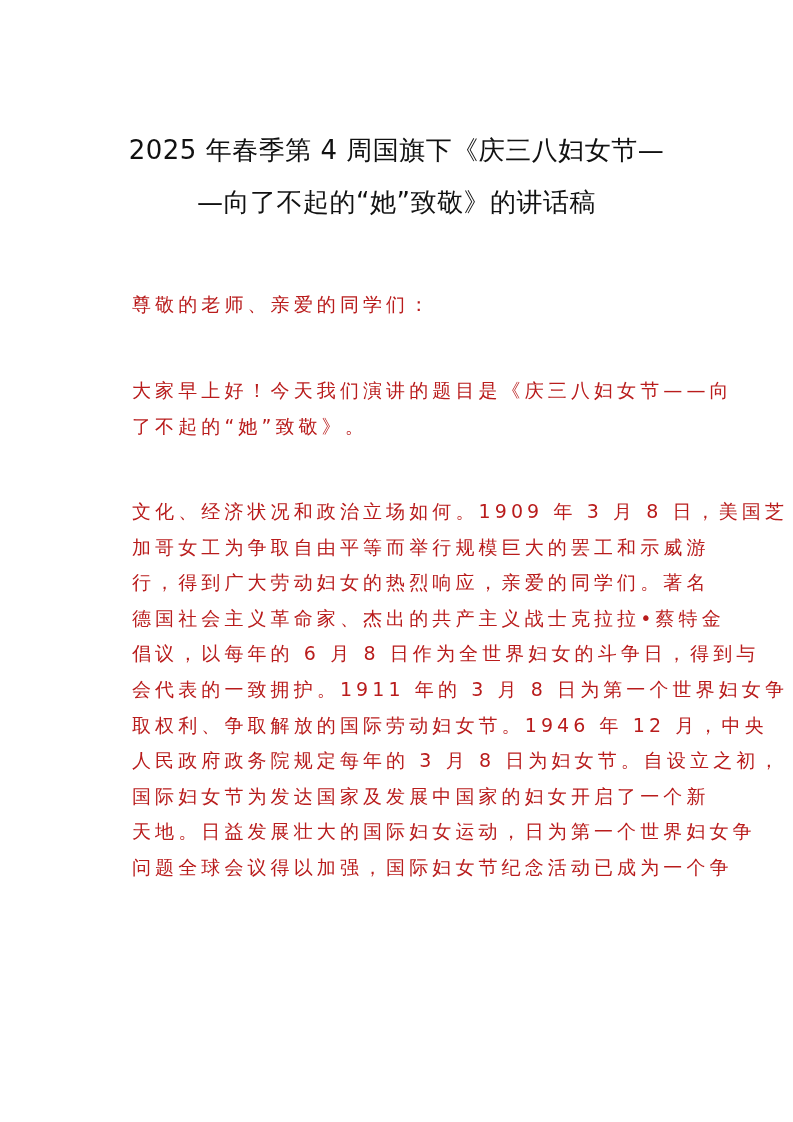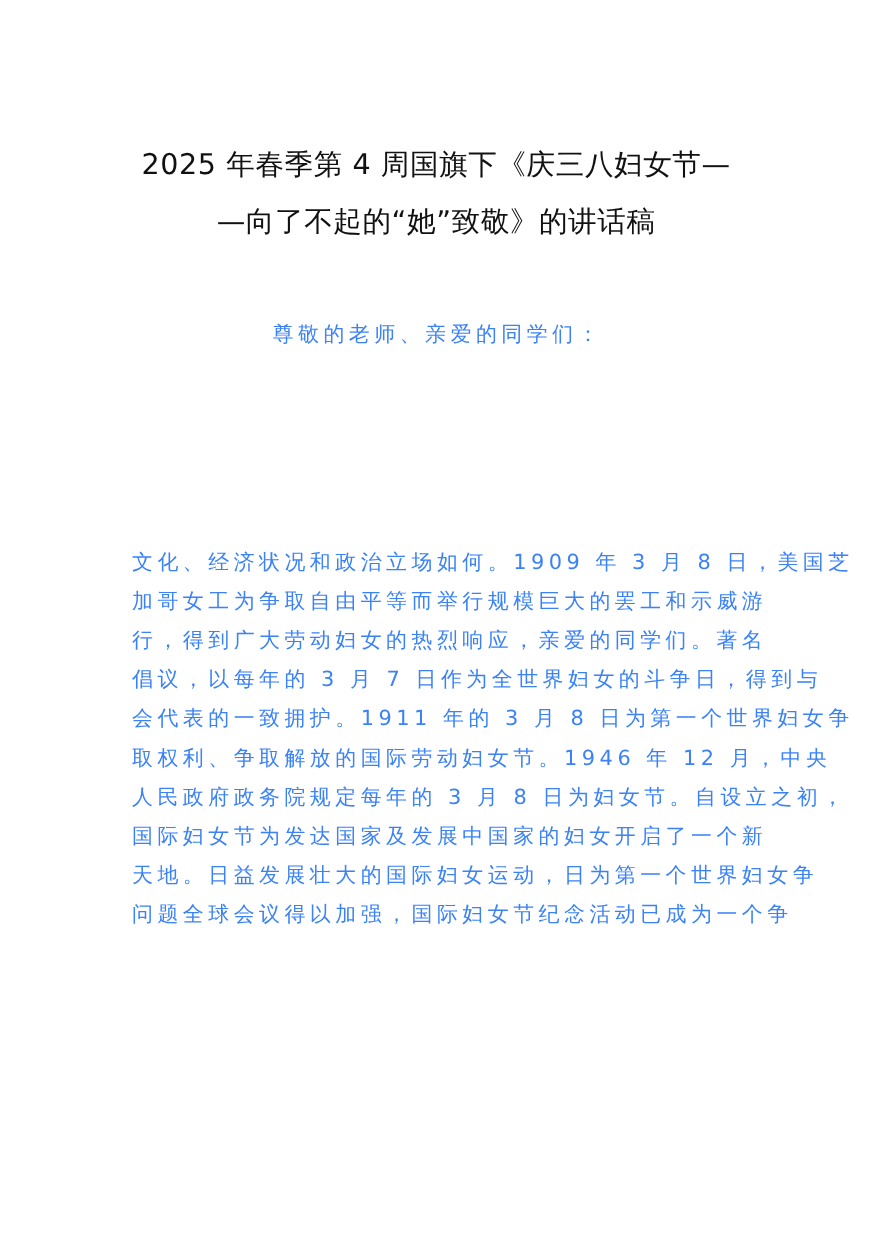--- a/index.html
+++ b/index.html
@@ -32,27 +32,26 @@
     line-height: 52px;
     color: #111111;
     letter-spacing: 0.5px;
   }
   .title .t-line {
     display: block;
     white-space: nowrap;
   }
   .body-text {
     position: absolute;
-    left: 120px;
+    left: 132px;
     width: 556px;
     font-size: 19px;
     line-height: 35.6px;
-    color: #3b82f6;
+    color: #b91c1c;
     letter-spacing: 4.1px;
-    text-align: center;
   }
   .body-text .line {
     display: block;
     white-space: nowrap;
   }
   #salutation { top: 287px; }
   #greeting { top: 373px; }
   #para1 { top: 494px; }
 </style>
 </head>
@@ -62,26 +61,31 @@
 
   <h1 class="title" style="margin:0;font-weight:normal;">
     <span class="t-line">2025 年春季第 4 周国旗下《庆三八妇女节—</span>
     <span class="t-line">—向了不起的“她”致敬》的讲话稿</span>
   </h1>
 
   <div class="body-text" id="salutation">
     <span class="line">尊敬的老师、亲爱的同学们：</span>
   </div>
 
+  <div class="body-text" id="greeting">
+    <span class="line">大家早上好！今天我们演讲的题目是《庆三八妇女节——向</span>
+    <span class="line">了不起的“她”致敬》。</span>
+  </div>
 
   <div class="body-text" id="para1">
     <span class="line">文化、经济状况和政治立场如何。1909 年 3 月 8 日，美国芝</span>
     <span class="line">加哥女工为争取自由平等而举行规模巨大的罢工和示威游</span>
     <span class="line">行，得到广大劳动妇女的热烈响应，亲爱的同学们。著名</span>
-    <span class="line">倡议，以每年的 3 月 7 日作为全世界妇女的斗争日，得到与</span>
+    <span class="line">德国社会主义革命家、杰出的共产主义战士克拉拉•蔡特金</span>
+    <span class="line">倡议，以每年的 6 月 8 日作为全世界妇女的斗争日，得到与</span>
     <span class="line">会代表的一致拥护。1911 年的 3 月 8 日为第一个世界妇女争</span>
     <span class="line">取权利、争取解放的国际劳动妇女节。1946 年 12 月，中央</span>
     <span class="line">人民政府政务院规定每年的 3 月 8 日为妇女节。自设立之初，</span>
     <span class="line">国际妇女节为发达国家及发展中国家的妇女开启了一个新</span>
     <span class="line">天地。日益发展壮大的国际妇女运动，日为第一个世界妇女争</span>
     <span class="line">问题全球会议得以加强，国际妇女节纪念活动已成为一个争</span>
   </div>
 
 </div>
 

